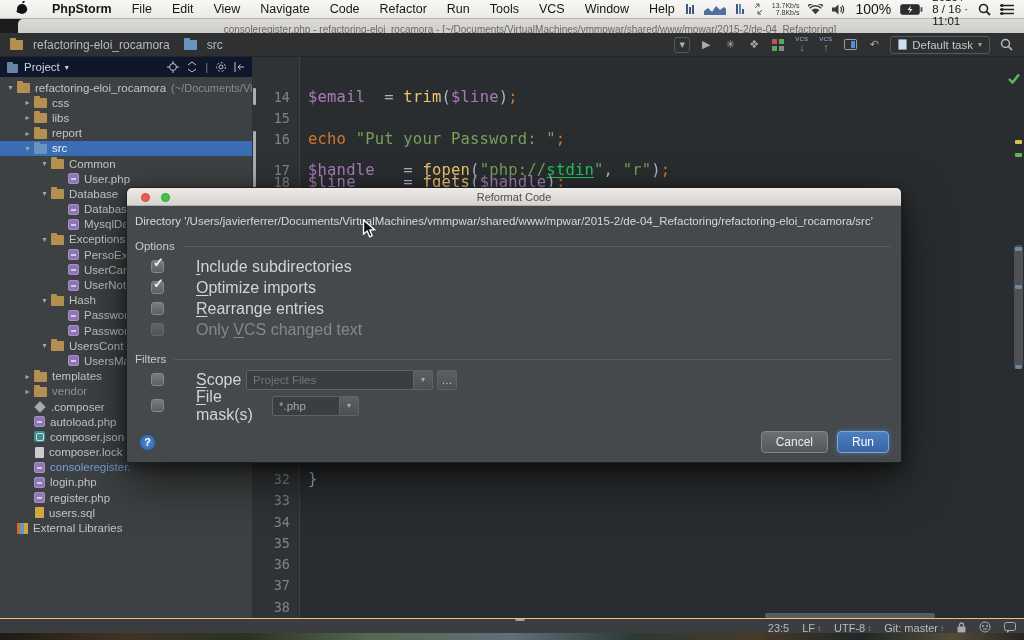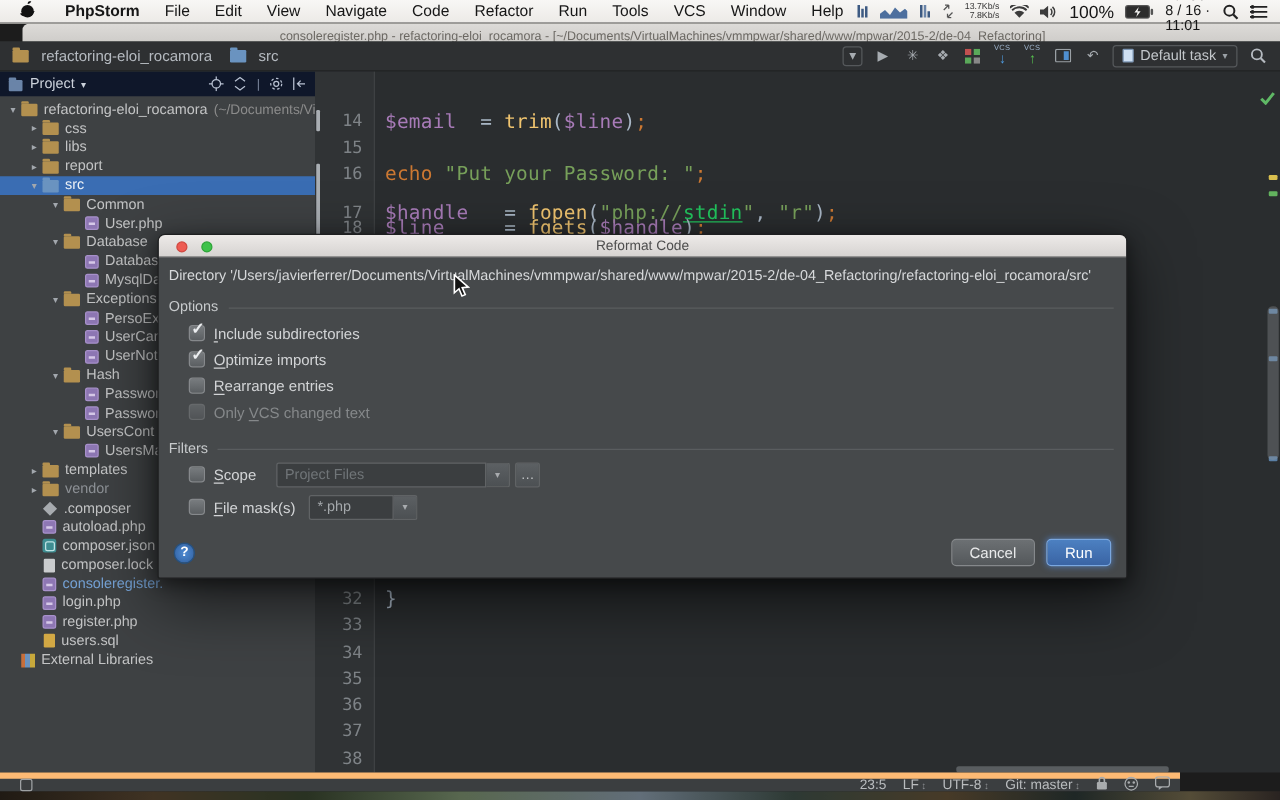--- a/index.html
+++ b/index.html
@@ -112,21 +112,21 @@
   .section { display:flex; align-items:center; margin:13px 10px 4px 8px; }
   .section .sec-label { font-size:11.5px; color:#c7cacc; }
   .section .rule { flex:1; height:1px; background:#5a5d5f; margin-left:8px; }
   .opt-row { display:flex; align-items:center; height:21px; margin-left:24px; }
   .cbox { position:relative; width:13px; height:13px; border-radius:3px; flex:none;
     background:linear-gradient(#787c7f,#5b5f62); border:1px solid #86898c; margin-right:7px; }
   .cbox.checked::after { content:'✓'; position:absolute; left:1px; top:-6px;
     font-size:13px; font-weight:bold; color:#eceef0; }
   .opt-row.disabled .cbox { opacity:.5; }
   .opt-row.disabled .opt-label { color:#85888a; }
-  .opt-label { font-size:12px; }
+  .opt-label { font-size:16px;margin-left:25px; }
   .opt-label u { text-underline-offset:2px; }
   .combo { height:20px; background:#3b3e40; border:1px solid #606365; border-radius:2px 0 0 2px;
     display:flex; align-items:center; padding:0 6px; font-size:11.5px; }
   .combo.disabled { color:#70757 8; color:#707578; }
   .combo-arrow { width:19px; height:20px; background:linear-gradient(#5c6063,#4c5053);
     border:1px solid #606365; border-left:none; border-radius:0 2px 2px 0;
     display:flex; align-items:center; justify-content:center; font-size:8px; color:#a8abae; }
   .more-btn { width:20px; height:20px; margin-left:4px; background:linear-gradient(#5c6063,#4c5053);
     border:1px solid #606365; border-radius:2px; display:flex; align-items:center; justify-content:center;
     color:#c2c5c7; font-size:11px; }
@@ -136,23 +136,23 @@
     border:1px solid #27517f; color:#fff; font-size:11px; font-weight:bold;
     display:flex; align-items:center; justify-content:center; }
   #footer-spacer { flex:1; }
   .dlg-btn { height:22px; border-radius:4px; font-size:12px; display:flex; align-items:center;
     justify-content:center; padding:0 14px; }
   #cancel-btn { background:linear-gradient(#6c7073,#54585b); border:1px solid #85888b; color:#e9eaeb; margin-right:9px; }
   #run-btn { background:linear-gradient(#4c80c1,#3a64a4); border:1px solid #7aa7e0;
     box-shadow:0 0 5px rgba(80,130,200,.75); color:#fff; }
 
   
-  #statusbar { position:absolute; left:0; top:618px; width:944px; height:15px;
-    background:#3b3e40; border-top:5px solid #fdba74; z-index:6;
-    display:flex; align-items:center; font-size:11px; color:#b9bcbe; }
+  #statusbar { position:absolute; left:0; top:618px; width:1024px; height:15px;
+    background:#3b3e40; border-top:1px solid #fdba74; z-index:6;
+    display:flex; align-items:center; font-size:11px; color:#b9bcbe;flex-direction:column; }
   #sb-left-icon { width:10px; height:10px; border:1.5px solid #9fa2a4; border-radius:2px; margin-left:16px; }
   #sb-right { margin-left:auto; display:flex; align-items:center; gap:13px; padding-right:8px; }
   .sb-seg { display:flex; align-items:center; gap:2px; }
   .updown { font-size:8px; color:#8d9093; }
 
   
   #wallpaper { position:absolute; left:0; top:633px; width:1024px; height:7px; z-index:2;
     background:linear-gradient(90deg,#211a12,#43331f 12%,#27331f 24%,#55684a 36%,#5f6e7c 50%,
       #2b3a33 62%,#4a3a22 74%,#1d2726 84%,#564c32 93%,#2a2320); filter:saturate(.8); }
 

